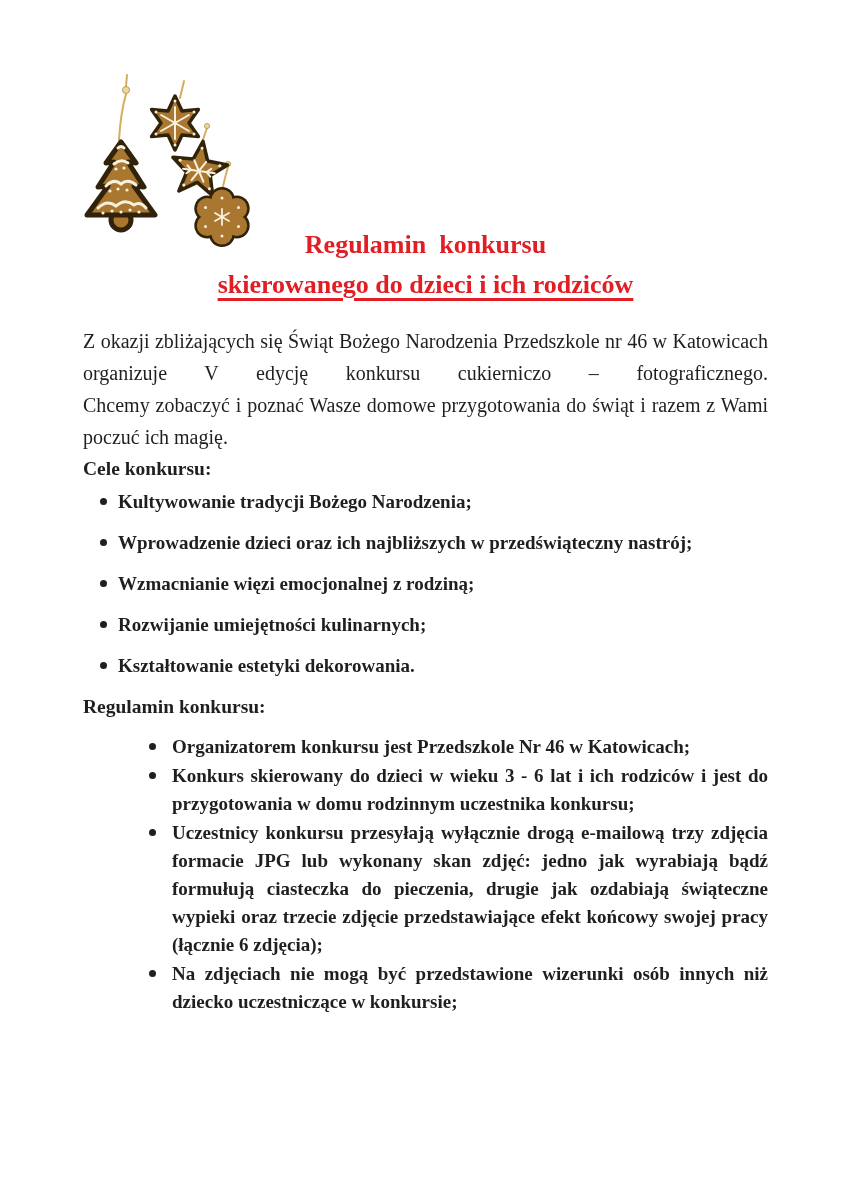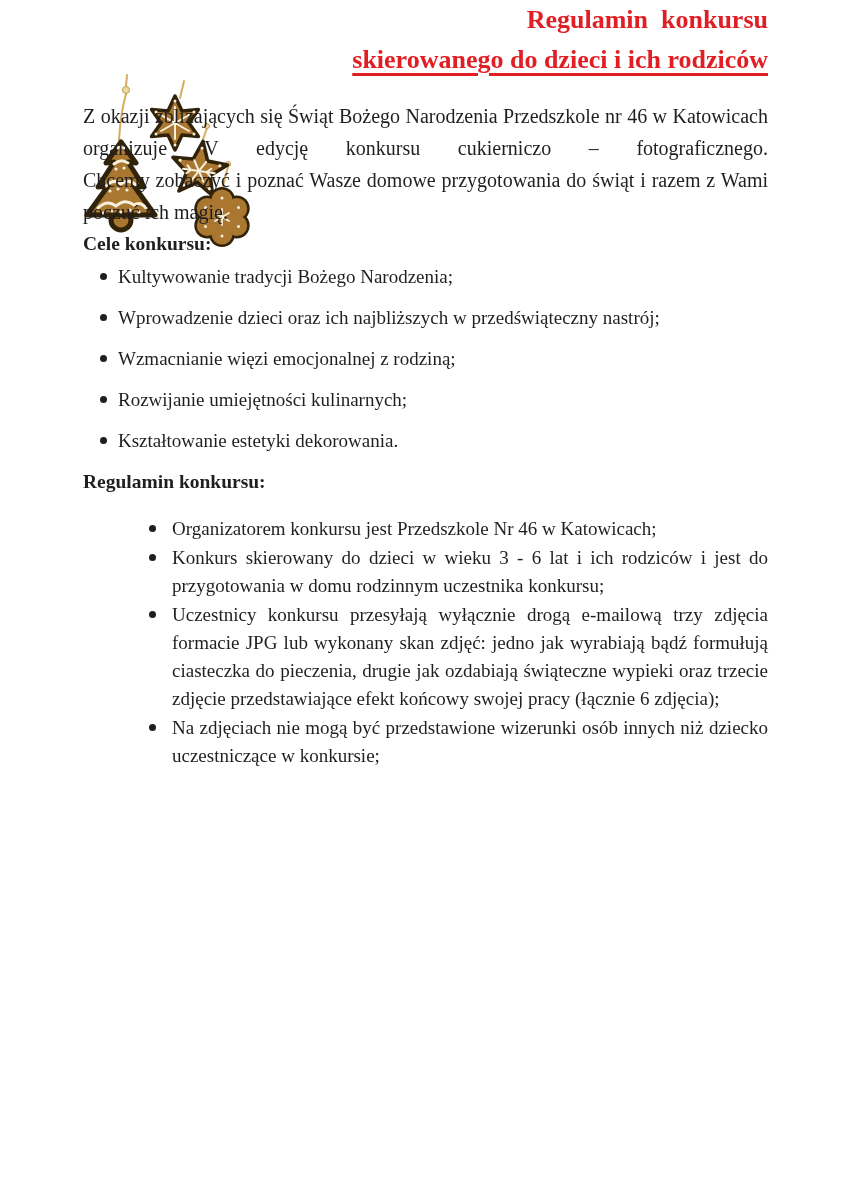--- a/index.html
+++ b/index.html
@@ -2,41 +2,41 @@
 <html><head>
 <meta charset="utf-8">
 <style>
   html,body{margin:0;padding:0;background:#ffffff;}
   .page{
     position:relative;width:848px;height:1200px;background:#ffffff;
     font-family:"Liberation Serif", serif;color:#1f1f1f;overflow:hidden;
   }
   .ornaments{position:absolute;left:70px;top:68px;width:190px;height:190px;}
   .content{position:absolute;left:83px;top:0;width:685px;}
-  .title{text-align:right;color:#e01e24;font-weight:bold;
+  .title{margin-top:225px;text-align:center;color:#e01e24;font-weight:bold;
          font-size:26px;line-height:40px;}
   .title-line{white-space:pre-wrap;}
   .title-line.underlined{text-decoration:underline;text-decoration-thickness:2.5px;text-underline-offset:5px;}
   .intro{margin-top:20px;font-size:20px;line-height:32px;}
   .intro-line{text-align:justify;text-align-last:justify;}
   .intro-line.last-line{text-align:justify;text-align-last:left;}
   .section-heading{font-weight:bold;font-size:19.5px;line-height:32px;}
   .heading-cele{}
   .heading-regulamin{}
-  ul{list-style:none;margin:0;padding:0;}
+  ul{list-style:none;margin:0;padding:0;font-weight:bold;}
   .goals-list{margin-top:1px;}
   .goals-list li{
     position:relative;padding-left:35px;font-size:19px;line-height:32px;
     margin-bottom:9px;text-align:justify;
   }
   .goals-list li::before{
     content:"";position:absolute;left:17px;top:12px;width:7px;height:7px;
     border-radius:50%;background:#1f1f1f;
   }
-  .rules-list{margin-top:17px;}
+  .rules-list{margin-top:10px;}
   .rules-list li{
     position:relative;padding-left:89px;font-size:19px;line-height:28px;
     margin-bottom:1px;text-align:justify;
   }
   .rules-list li::before{
     content:"";position:absolute;left:66px;top:10px;width:7px;height:7px;
     border-radius:50%;background:#1f1f1f;
   }
 </style>
 </head>

